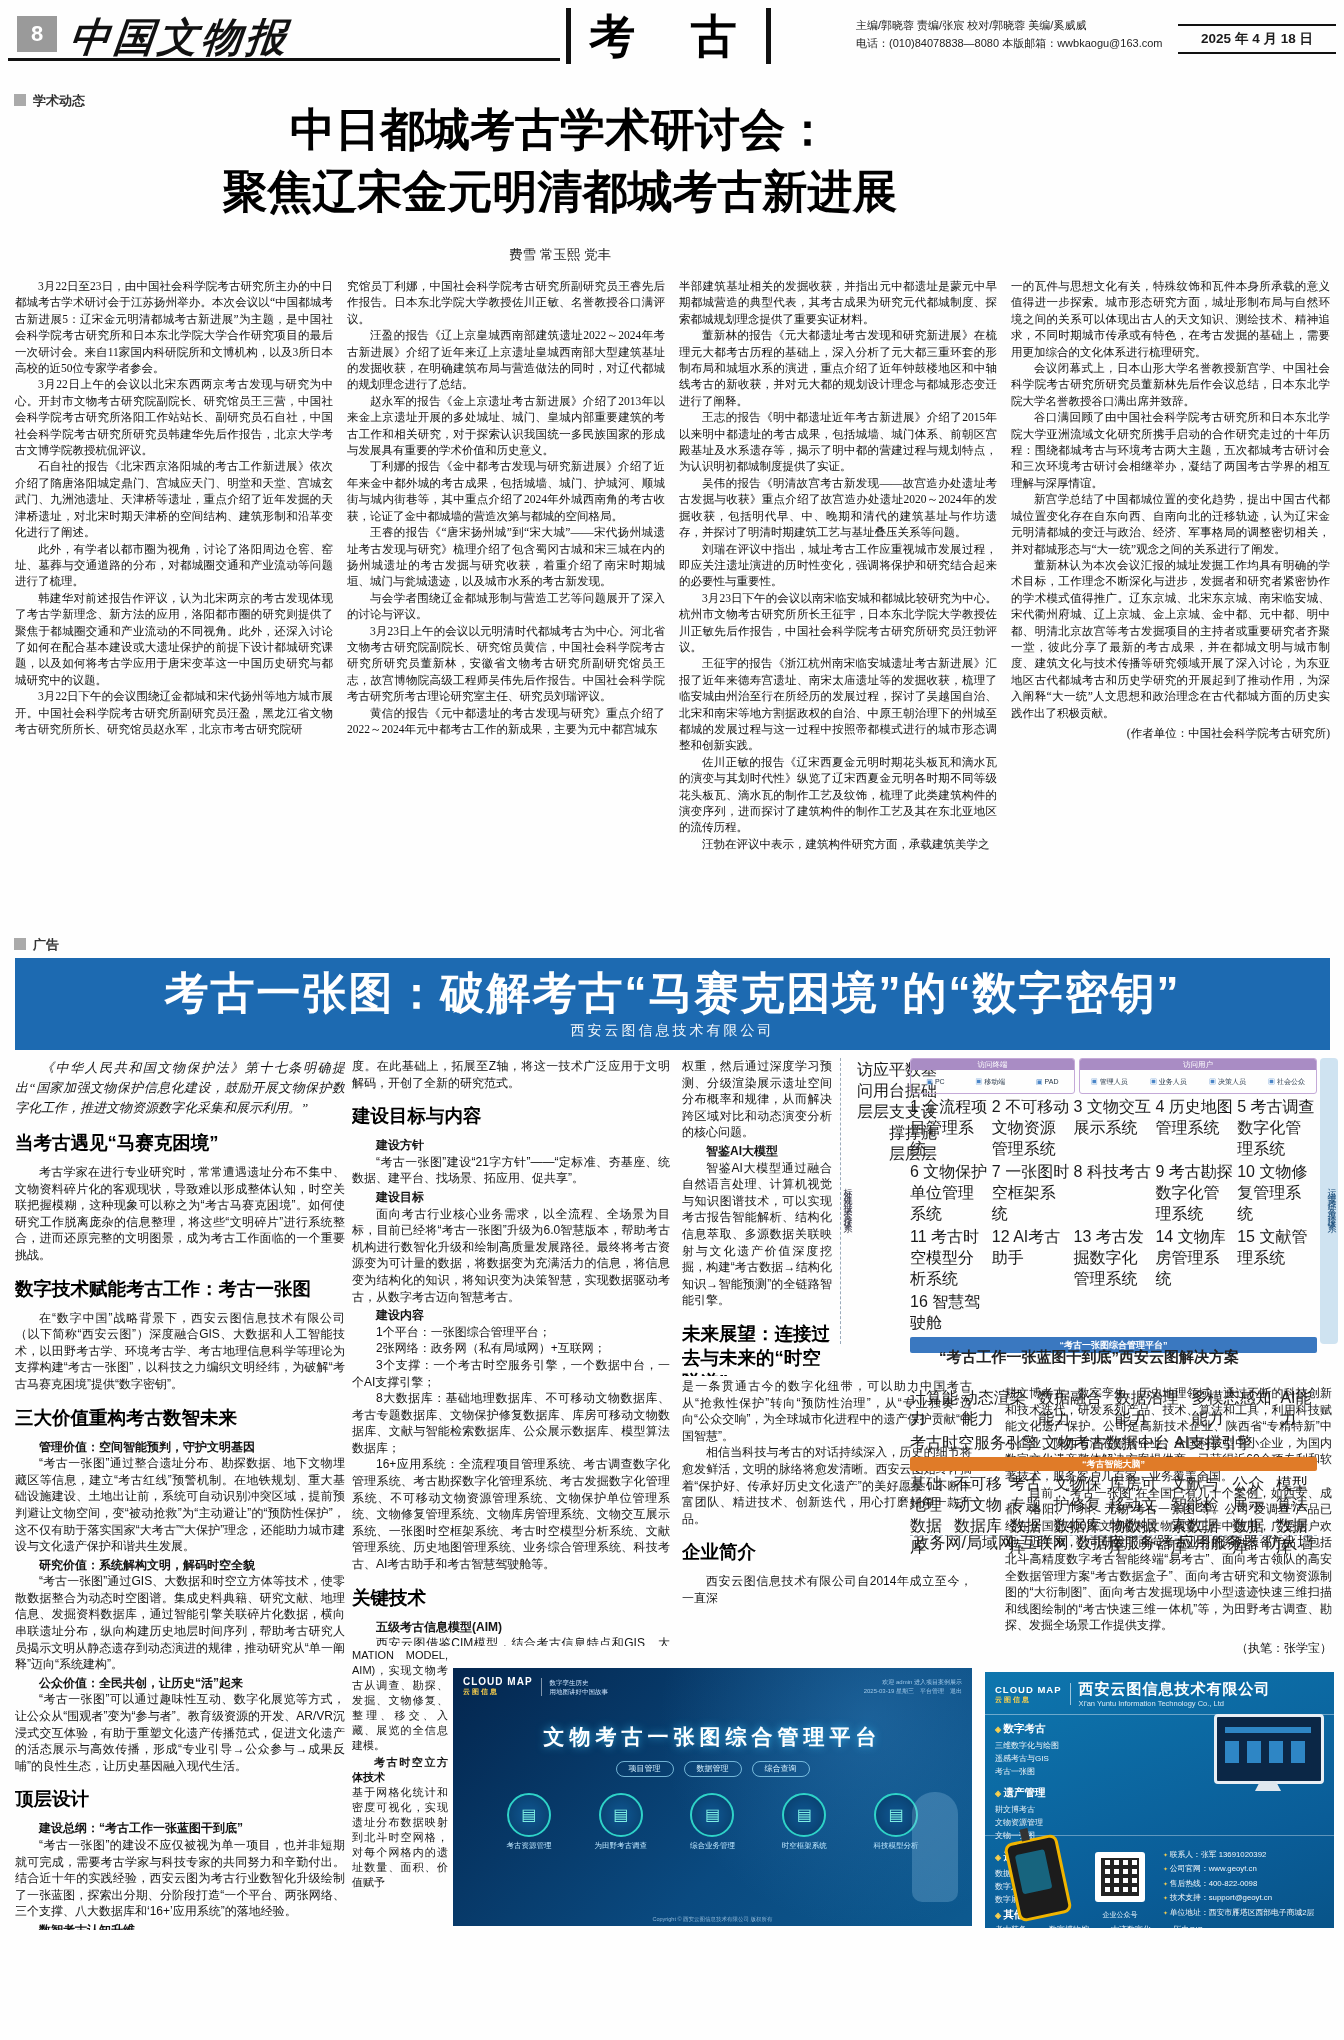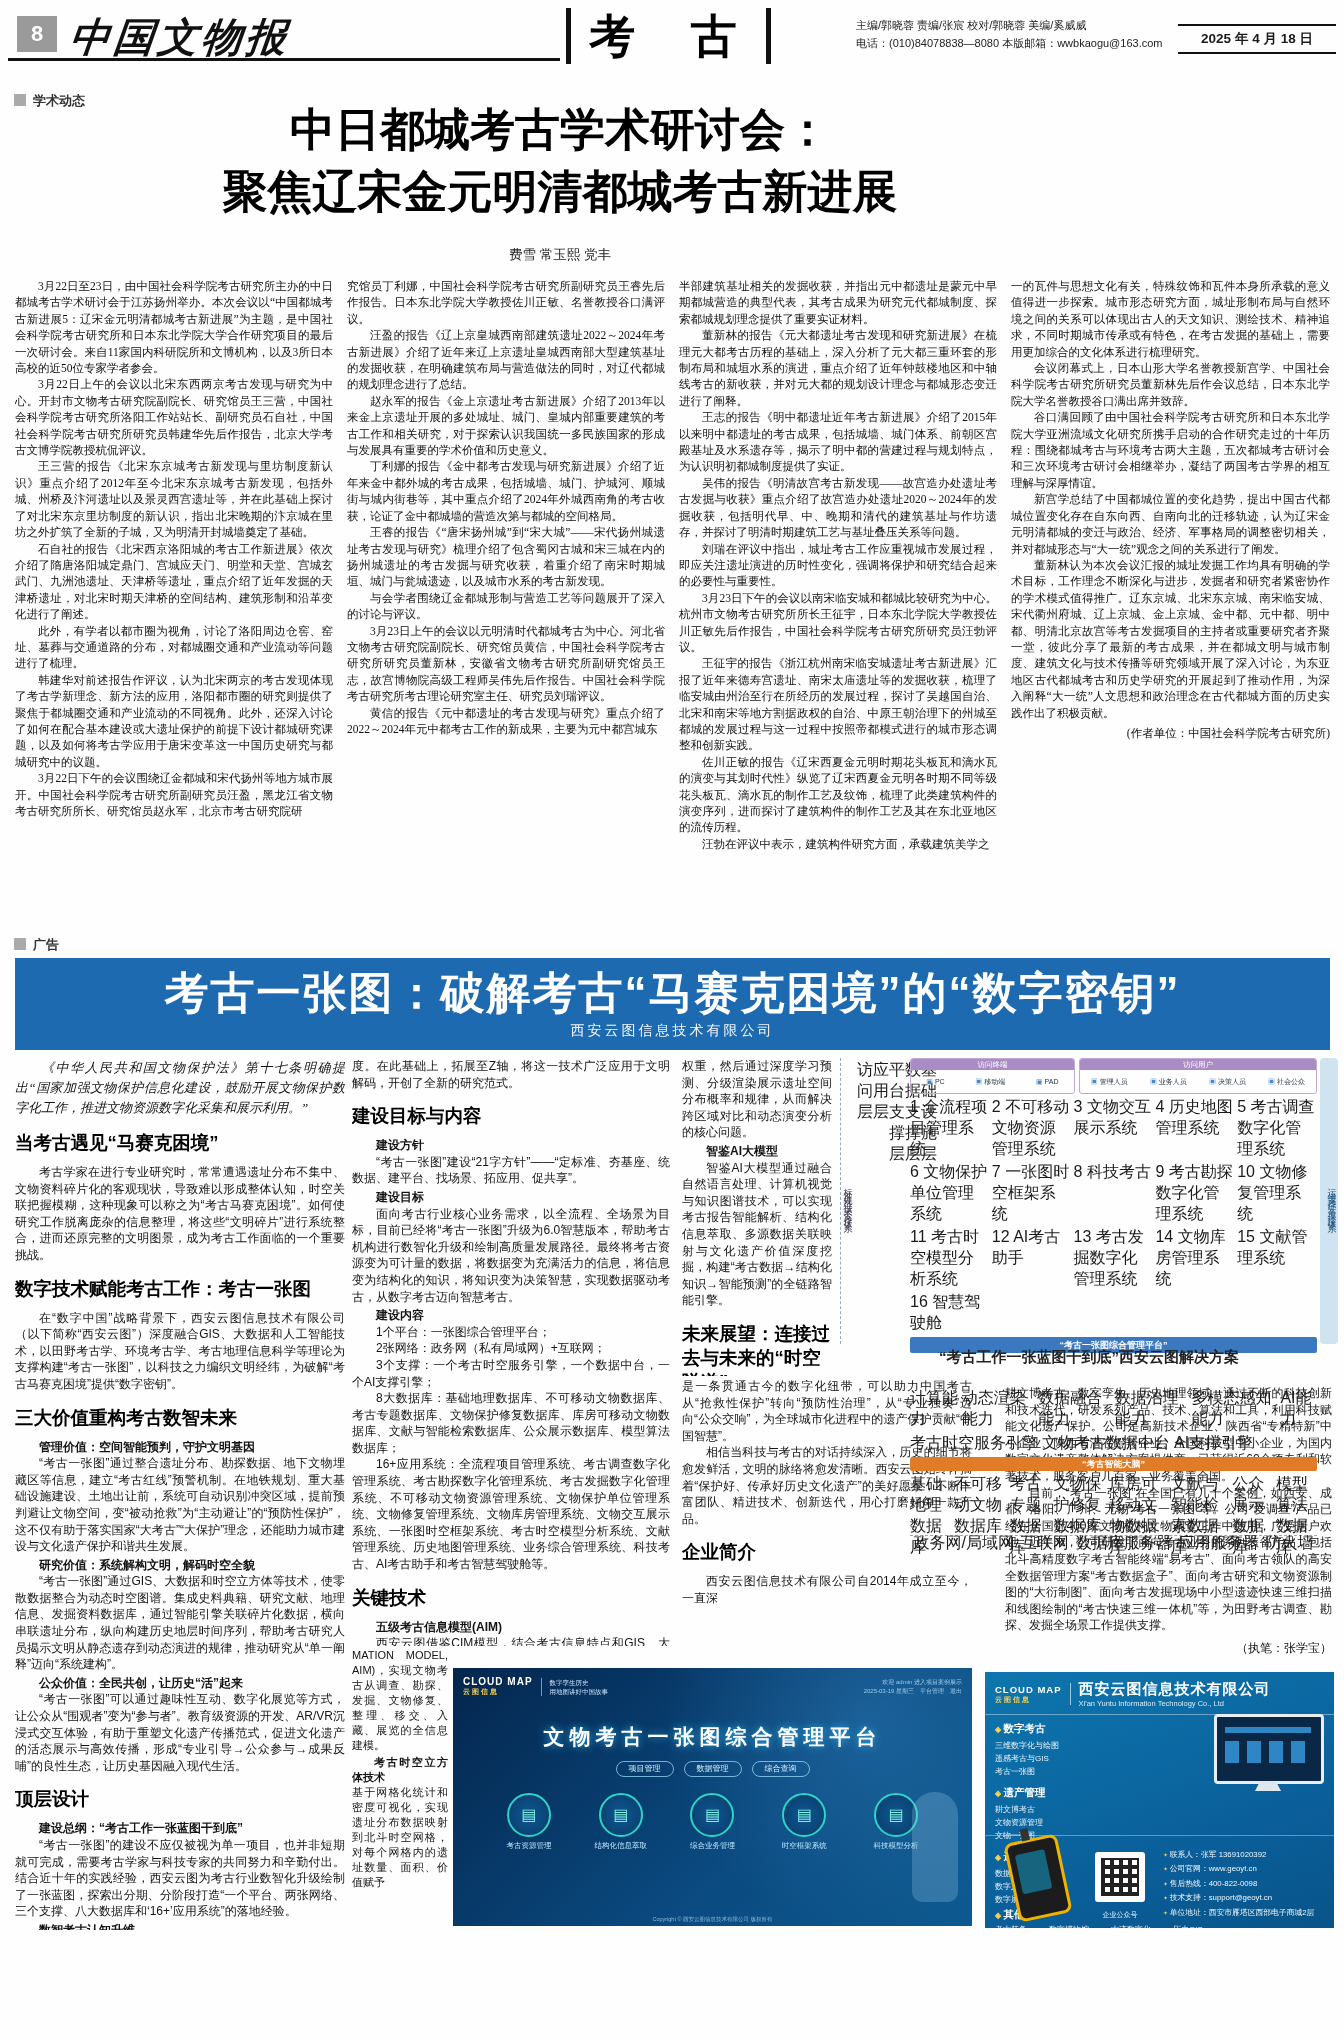--- a/index.html
+++ b/index.html
@@ -153,21 +153,20 @@
   <div class="abs date-box">2025 年 4 月 18 日</div>
 
   <div class="abs kicker" style="left:14px;top:92px;">学术动态</div>
   <div class="abs headline">中日都城考古学术研讨会：</div>
   <div class="abs headline" style="top:162px;">聚焦辽宋金元明清都城考古新进展</div>
   <div class="abs byline">费雪 常玉熙 党丰</div>
 
   <div class="abs art-col" style="left:15px;width:318px;">
       <div class="t-p">3月22日至23日，由中国社会科学院考古研究所主办的中日都城考古学术研讨会于江苏扬州举办。本次会议以“中国都城考古新进展5：辽宋金元明清都城考古新进展”为主题，是中国社会科学院考古研究所和日本东北学院大学合作研究项目的最后一次研讨会。来自11家国内科研院所和文博机构，以及3所日本高校的近50位专家学者参会。</div>
       <div class="t-p">3月22日上午的会议以北宋东西两京考古发现与研究为中心。开封市文物考古研究院副院长、研究馆员王三营，中国社会科学院考古研究所洛阳工作站站长、副研究员石自社，中国社会科学院考古研究所研究员韩建华先后作报告，北京大学考古文博学院教授杭侃评议。</div>
-      <div class="t-p">王三营的报告《北宋东京城考古新发现与里坊制度新认识》重点介绍了2012年至今北宋东京城考古新发现，包括外城、州桥及汴河遗址以及景灵西宫遗址等，并在此基础上探讨了对北宋东京里坊制度的新认识，指出北宋晚期的汴京城在里坊之外扩筑了全新的子城，又为明清开封城墙奠定了基础。</div>
       <div class="t-p">石自社的报告《北宋西京洛阳城的考古工作新进展》依次介绍了隋唐洛阳城定鼎门、宫城应天门、明堂和天堂、宫城玄武门、九洲池遗址、天津桥等遗址，重点介绍了近年发掘的天津桥遗址，对北宋时期天津桥的空间结构、建筑形制和沿革变化进行了阐述。</div>
       <div class="t-p">此外，有学者以都市圈为视角，讨论了洛阳周边仓窖、窑址、墓葬与交通道路的分布，对都城圈交通和产业流动等问题进行了梳理。</div>
       <div class="t-p">韩建华对前述报告作评议，认为北宋两京的考古发现体现了考古学新理念、新方法的应用，洛阳都市圈的研究则提供了聚焦于都城圈交通和产业流动的不同视角。此外，还深入讨论了如何在配合基本建设或大遗址保护的前提下设计都城研究课题，以及如何将考古学应用于唐宋变革这一中国历史研究与都城研究中的议题。</div>
       <div class="t-p">3月22日下午的会议围绕辽金都城和宋代扬州等地方城市展开。中国社会科学院考古研究所副研究员汪盈，黑龙江省文物考古研究所所长、研究馆员赵永军，北京市考古研究院研</div>
     </div>
   <div class="abs art-col" style="left:347px;width:318px;">
       <div class="t-c">究馆员丁利娜，中国社会科学院考古研究所副研究员王睿先后作报告。日本东北学院大学教授佐川正敏、名誉教授谷口满评议。</div>
       <div class="t-p">汪盈的报告《辽上京皇城西南部建筑遗址2022～2024年考古新进展》介绍了近年来辽上京遗址皇城西南部大型建筑基址的发掘收获，在明确建筑布局与营造做法的同时，对辽代都城的规划理念进行了总结。</div>
       <div class="t-p">赵永军的报告《金上京遗址考古新进展》介绍了2013年以来金上京遗址开展的多处城址、城门、皇城内部重要建筑的考古工作和相关研究，对于探索认识我国统一多民族国家的形成与发展具有重要的学术价值和历史意义。</div>
       <div class="t-p">丁利娜的报告《金中都考古发现与研究新进展》介绍了近年来金中都外城的考古成果，包括城墙、城门、护城河、顺城街与城内街巷等，其中重点介绍了2024年外城西南角的考古收获，论证了金中都城墙的营造次第与都城的空间格局。</div>
@@ -361,21 +360,21 @@
       </div>
     </div>
     <div class="pf-title">文物考古一张图综合管理平台</div>
     <div class="pf-tabs">
         <div class="pf-tab">项目管理</div>
         <div class="pf-tab">数据管理</div>
         <div class="pf-tab">综合查询</div>
       </div>
     <div class="pf-mods">
         <div class="pf-mod">考古资源管理</div>
-        <div class="pf-mod">结构化信息萃取</div>
+        <div class="pf-mod">为田野考古调查</div>
         <div class="pf-mod">综合业务管理</div>
         <div class="pf-mod">时空框架系统</div>
         <div class="pf-mod">科技模型分析</div>
       </div>
     <div class="pf-fig"></div>
     <div class="pf-cr">Copyright © 西安云图信息技术有限公司 版权所有</div>
   </div>
 
   <div class="abs cp">
     <div class="cp-head">

